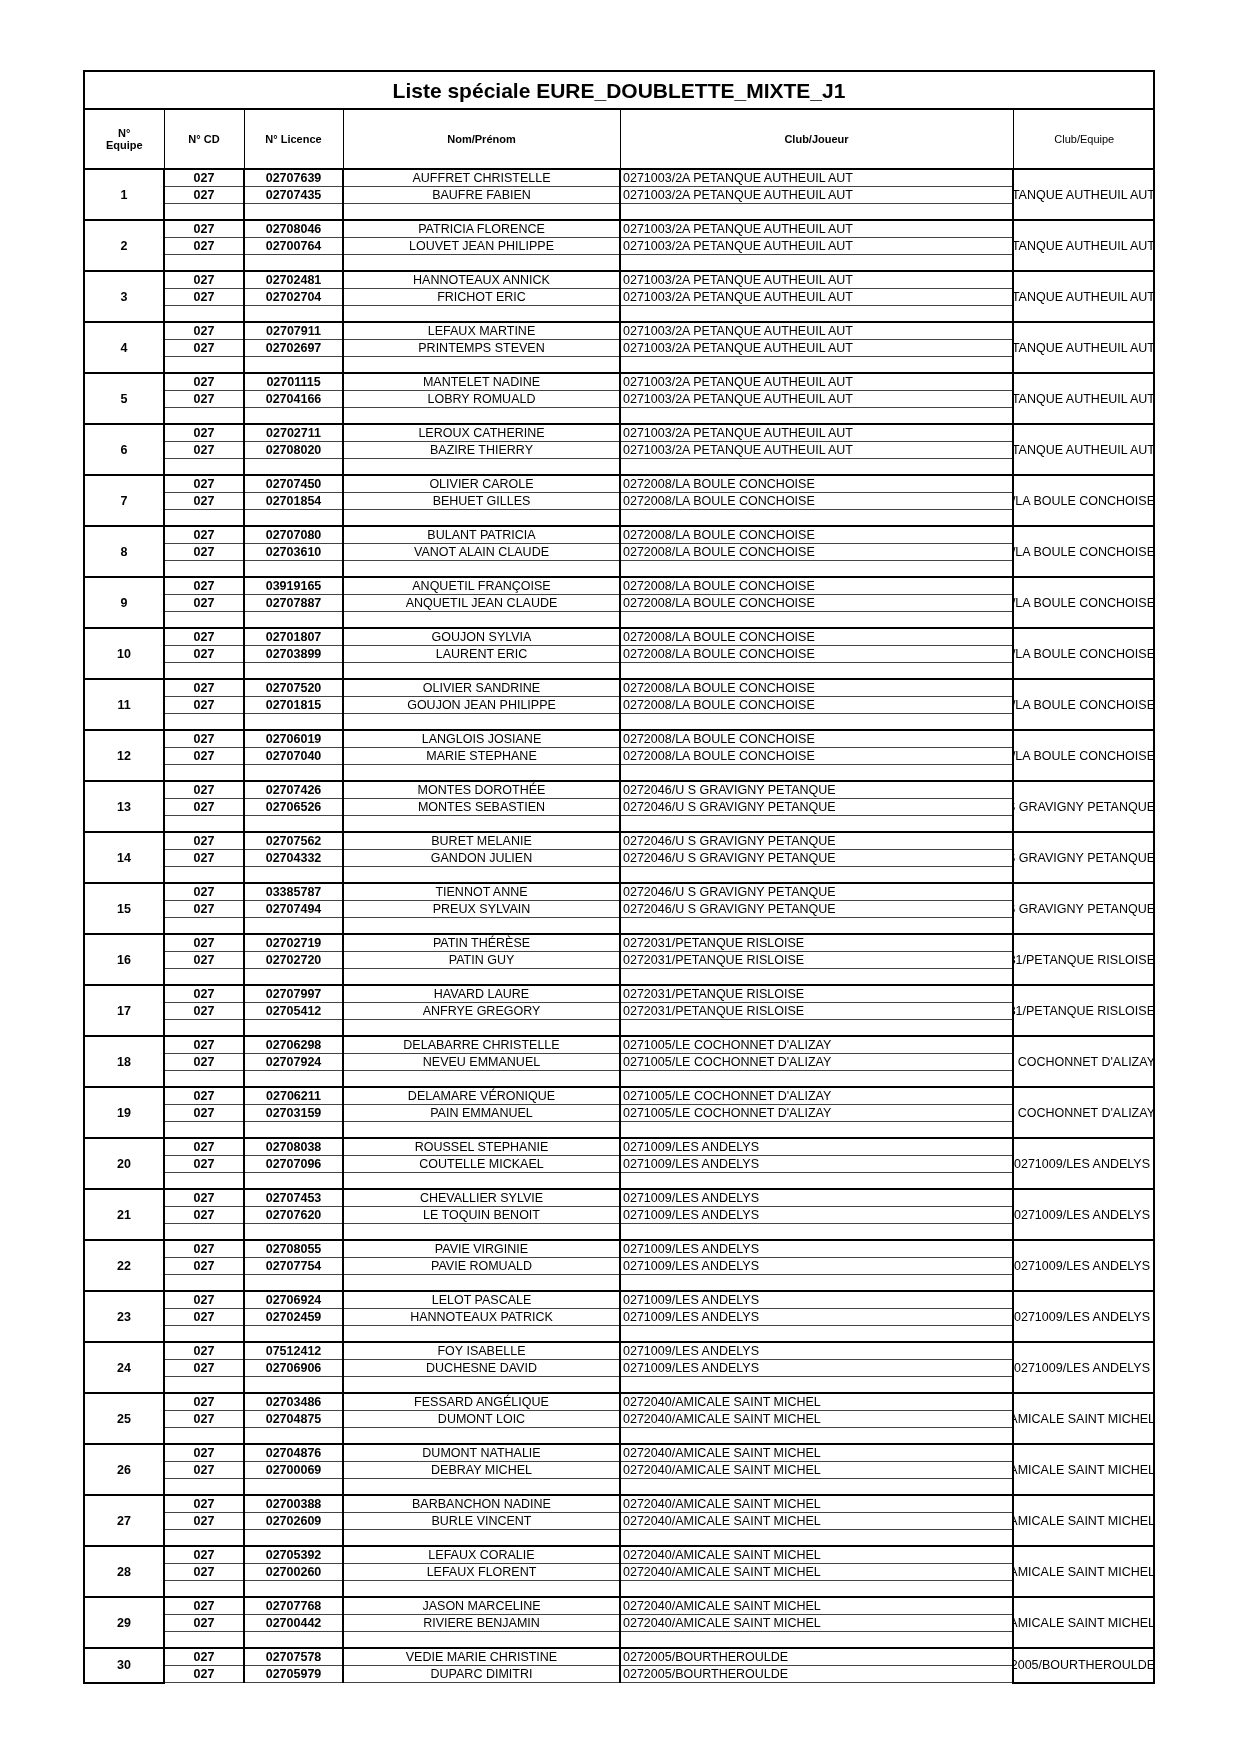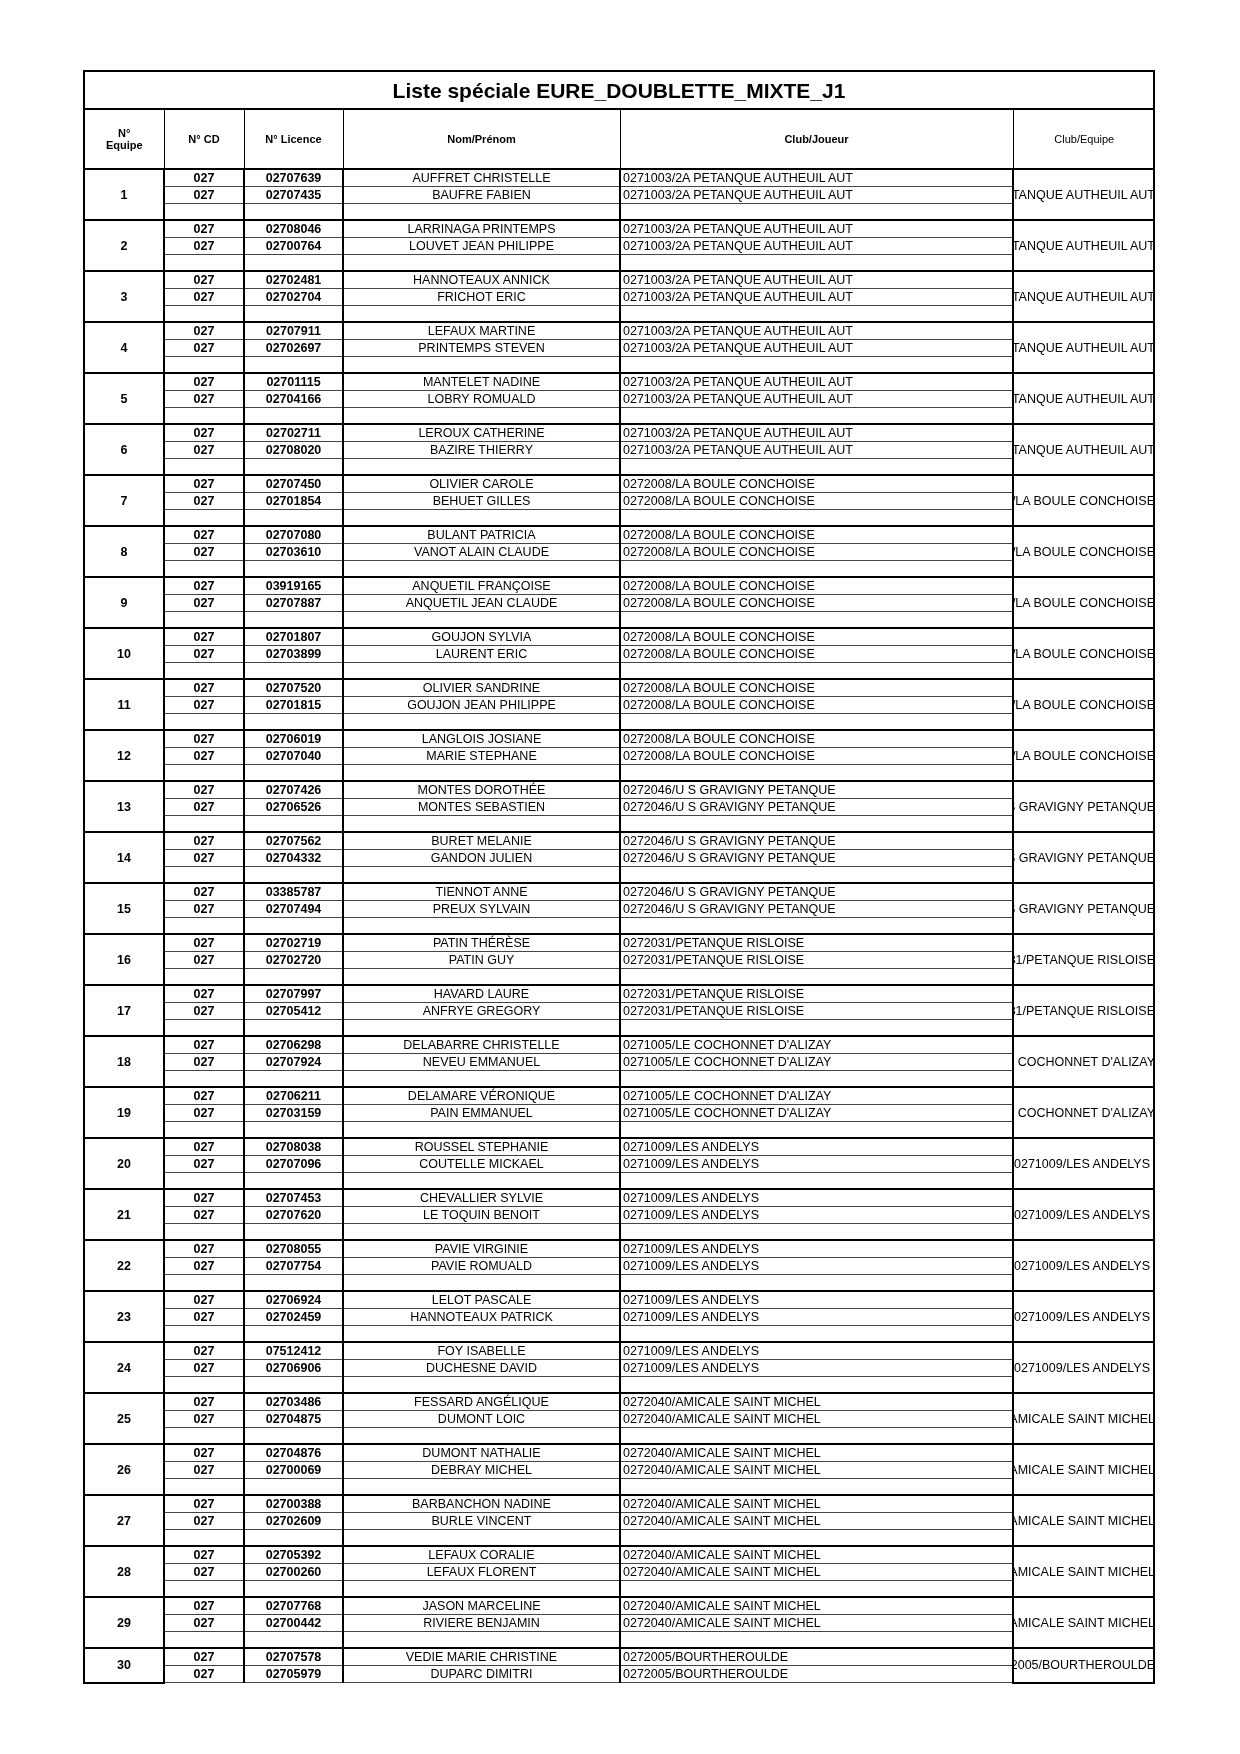--- a/index.html
+++ b/index.html
@@ -74,21 +74,21 @@
         <tr class="blank">
           <td class="cd"></td>
           <td class="lic"></td>
           <td class="nom"></td>
           <td class="club"></td>
         </tr>
         <tr>
           <td class="eq" rowspan="3">2</td>
           <td class="cd">027</td>
           <td class="lic">02708046</td>
-          <td class="nom">LARRINAGA PRINTEMPS</td>
+          <td class="nom">PATRICIA FLORENCE</td>
           <td class="club">0271003/2A PETANQUE AUTHEUIL AUT</td>
           <td class="cteam" rowspan="3"><span>0271003/2A PETANQUE AUTHEUIL AUT</span></td>
         </tr>
         <tr>
           <td class="cd">027</td>
           <td class="lic">02700764</td>
           <td class="nom">LOUVET JEAN PHILIPPE</td>
           <td class="club">0271003/2A PETANQUE AUTHEUIL AUT</td>
         </tr>
         <tr class="blank">

